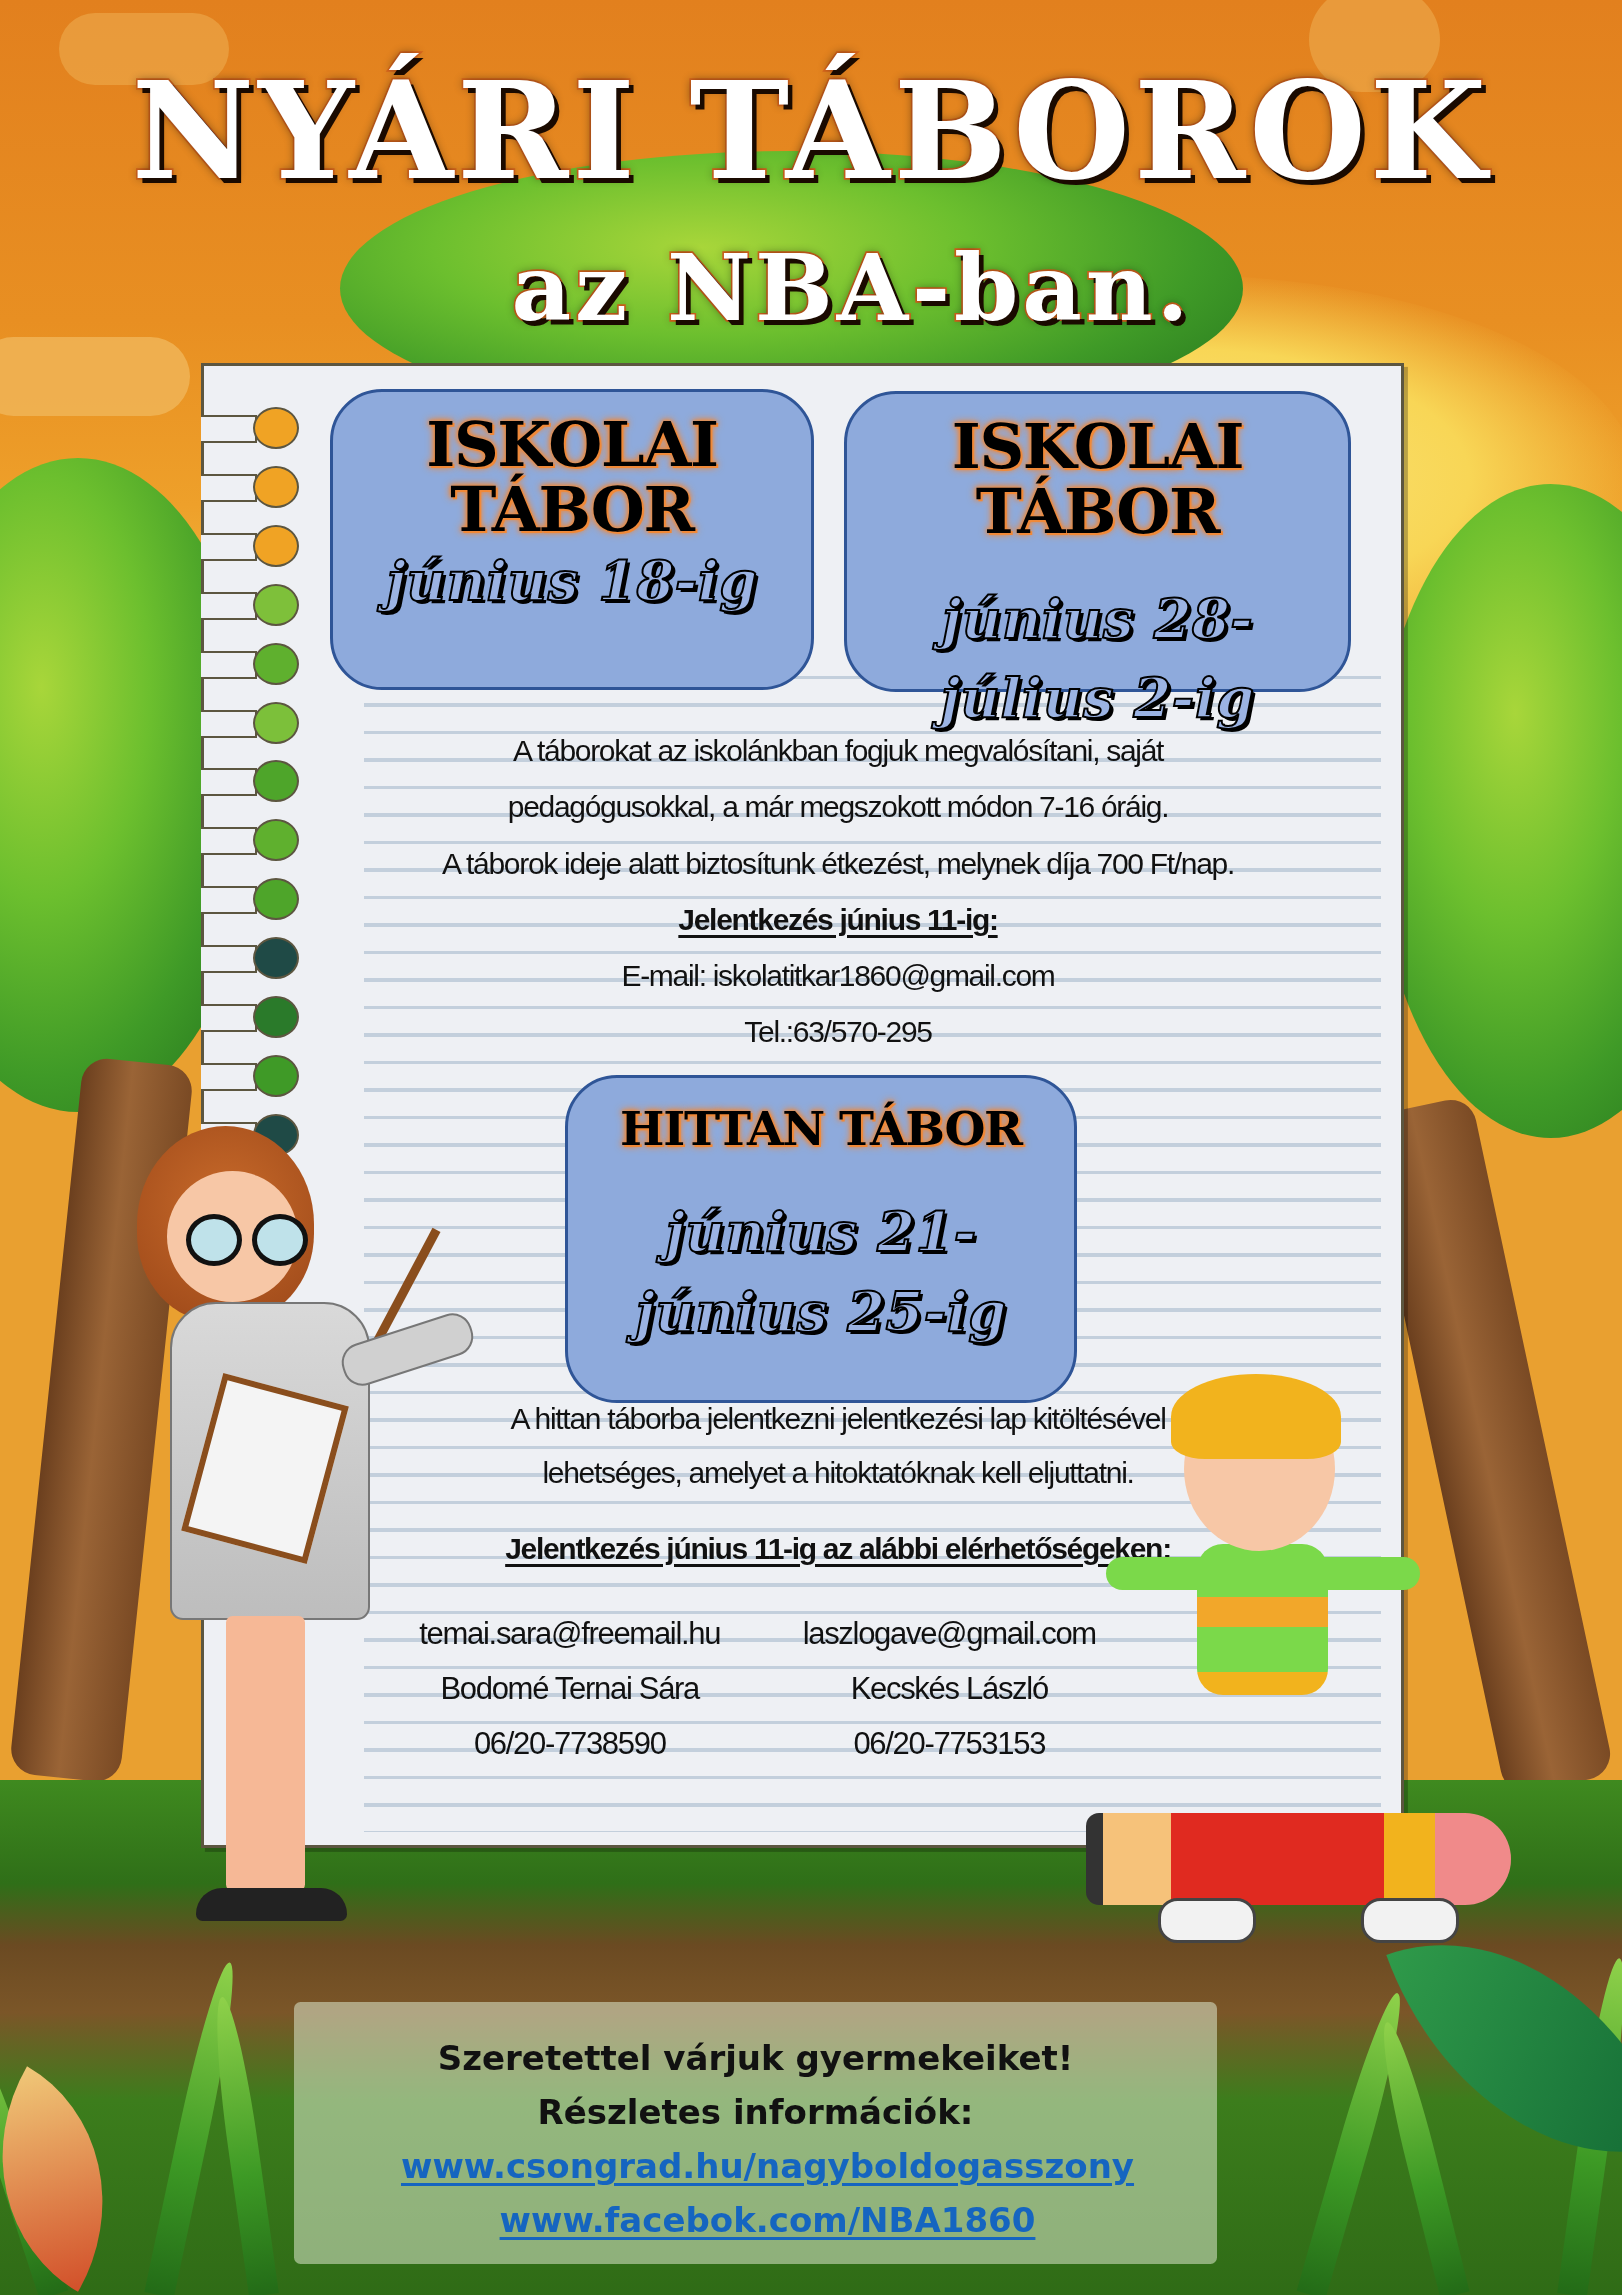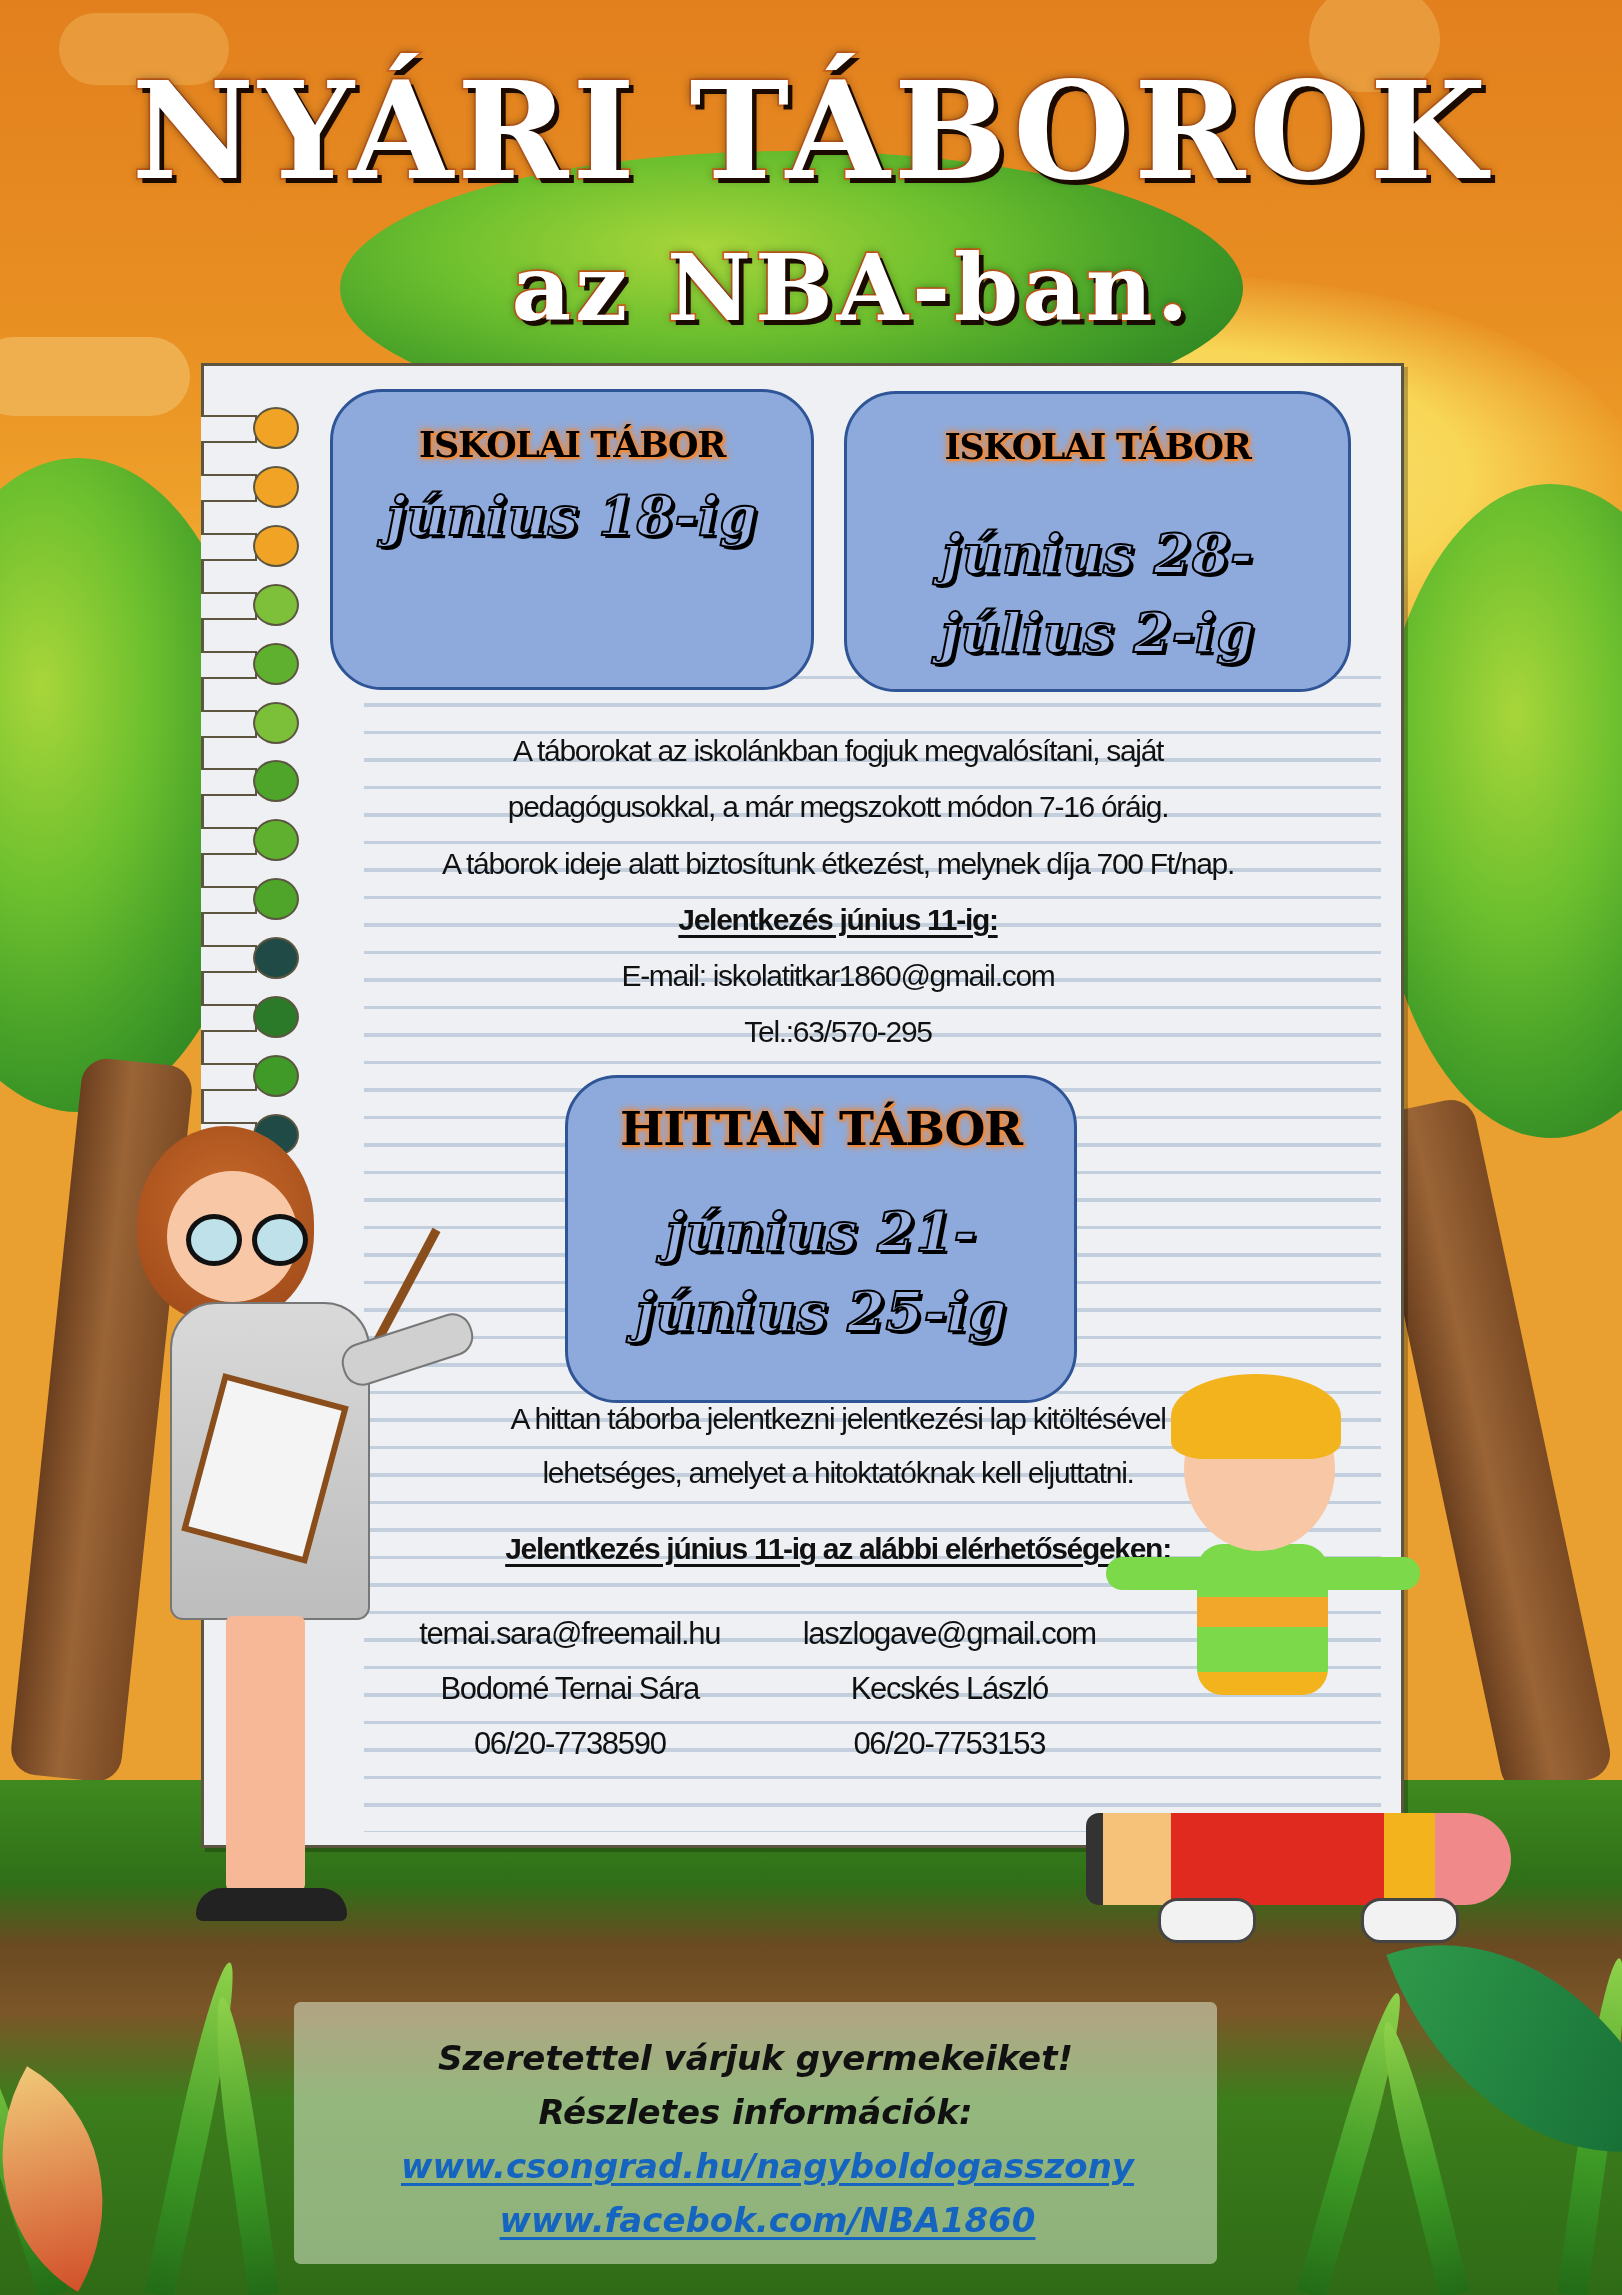--- a/index.html
+++ b/index.html
@@ -44,21 +44,21 @@
   
   .date-box { position:absolute; background:#8eaadc; border:3.9px solid #2f5597; border-radius:52px;
               box-sizing:border-box; text-align:center; }
   .box-title { font-family:"DejaVu Serif", serif; font-weight:bold; color:#000; letter-spacing:-1.3px;
                text-shadow:0 0 3.9px #f08a3a, 0 0 6.5px #f08a3a, 0 0 9.2px #f08a3a, 2px 2px 0 #f08a3a; }
   .box-dates { font-family:"DejaVu Serif", serif; font-weight:bold; font-style:italic; color:#9bb3e3;
                -webkit-text-stroke:2px #000; text-shadow:3.3px 3.3px 0 #000; letter-spacing:0.7px; }
   .box1 { left:330px; top:389px; width:484px; height:301px; }
   .box2 { left:844px; top:391px; width:507px; height:301px; }
   .box3 { left:565px; top:1075px; width:512px; height:328px; }
-  .box1 .box-title, .box2 .box-title { margin-top:19.6px; font-size:35px; line-height:65px; }
+  .box1 .box-title, .box2 .box-title { margin-top:19.6px; font-size:62px; line-height:65px; }
   .box1 .box-dates, .box2 .box-dates { margin-top:36px; font-size:54px; line-height:79px; }
   .box3 .box-title { margin-top:18.3px; font-size:47px; line-height:65px; }
   .box3 .box-dates { margin-top:31px; font-size:54px; line-height:80px; }
 
   
   .txt { position:absolute; left:334px; width:1008px; text-align:center; color:#111;
          font-family:"Liberation Sans Narrow","Liberation Sans", sans-serif; font-size:30px;
          letter-spacing:-1.3px; line-height:56px; }
   .txt.bold { font-weight:bold; text-decoration:underline; text-underline-offset:5.2px; }
   .contacts { position:absolute; top:1606px; left:380px; width:759px; display:flex; }
@@ -85,21 +85,21 @@
   .b-hair { position:absolute; left:1171px; top:1374px; width:170px; height:85px; border-radius:50% 50% 20% 20%; background:#f2b31d; }
   .b-body { position:absolute; left:1197px; top:1544px; width:131px; height:151px; border-radius:26px;
             background:linear-gradient(180deg,#7bd94a 0 35%,#f2a72a 35% 55%,#7bd94a 55% 85%,#f2b31d 85%); }
   .b-arms { position:absolute; left:1106px; top:1557px; width:314px; height:33px; border-radius:16.4px; background:#7bd94a; }
   .pencil { position:absolute; left:1086px; top:1813px; width:425px; height:92px; border-radius:13px 46px 46px 13px;
             background:linear-gradient(90deg,#333 0 4%,#f6c27a 4% 20%,#e02a20 20% 70%,#f2b31d 70% 82%,#f08a8a 82%); }
   .b-shoes { position:absolute; top:1898px; width:92px; height:39px; border-radius:19.6px; background:#f2f2f2; border:3.9px solid #444; }
 
   
   .banner { position:absolute; left:294px; top:2002px; width:923px; height:262px;
-            background:rgba(220,232,205,.55); border-radius:6.5px; text-align:center;font-style:italic; }
+            background:rgba(220,232,205,.55); border-radius:6.5px; text-align:center; }
   .banner .line { font-family:"DejaVu Sans", sans-serif; font-weight:bold; font-size:34px; line-height:54px; color:#111; }
   .banner .link { color:#1565c0; text-decoration:underline; text-underline-offset:5.2px; text-decoration-thickness:3.3px;margin-left:24px; }
   .banner .first { margin-top:29.4px; }
 </style>
 </head>
 <body>
 
 <div class="sky"></div>
 <div class="cloud" style="left:-26px;top:337px;width:216px;height:79px;"></div>
 <div class="cloud" style="left:59px;top:13px;width:170px;height:72px;opacity:.5"></div>

